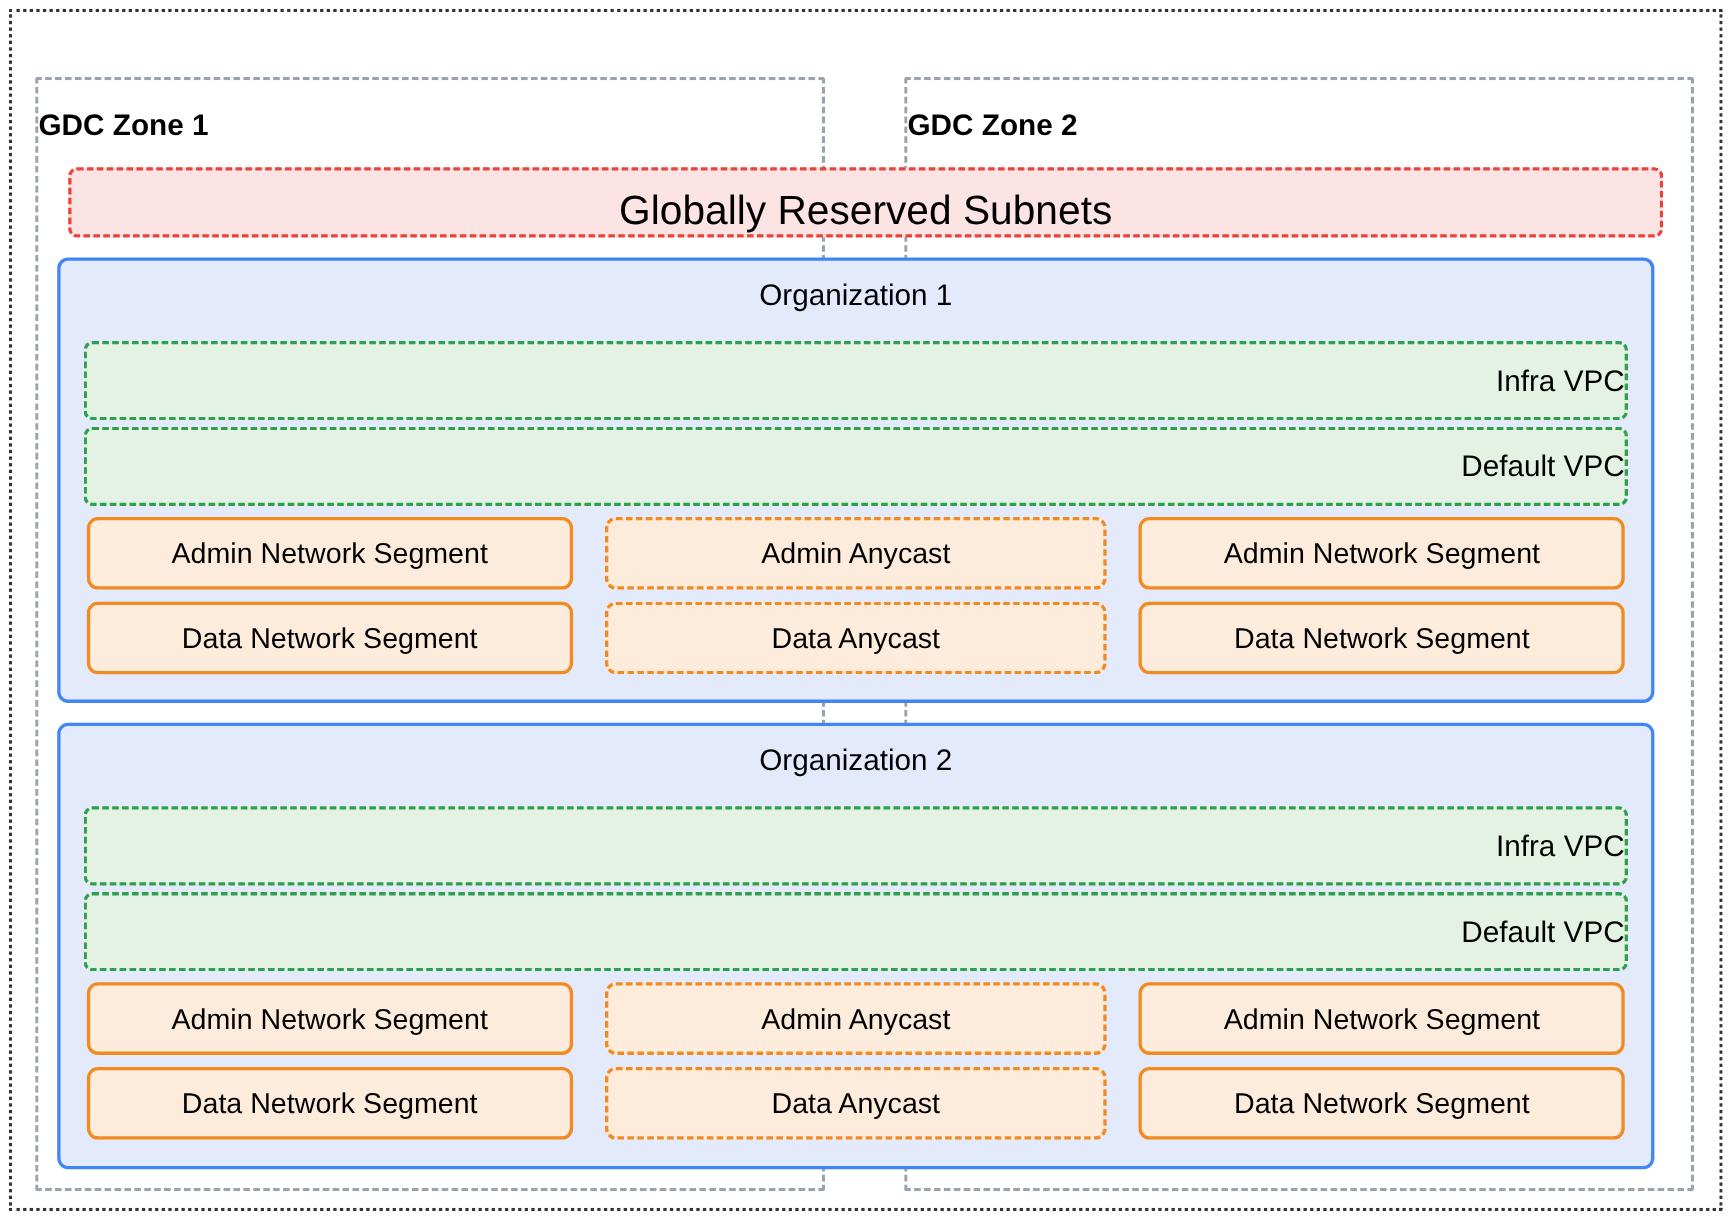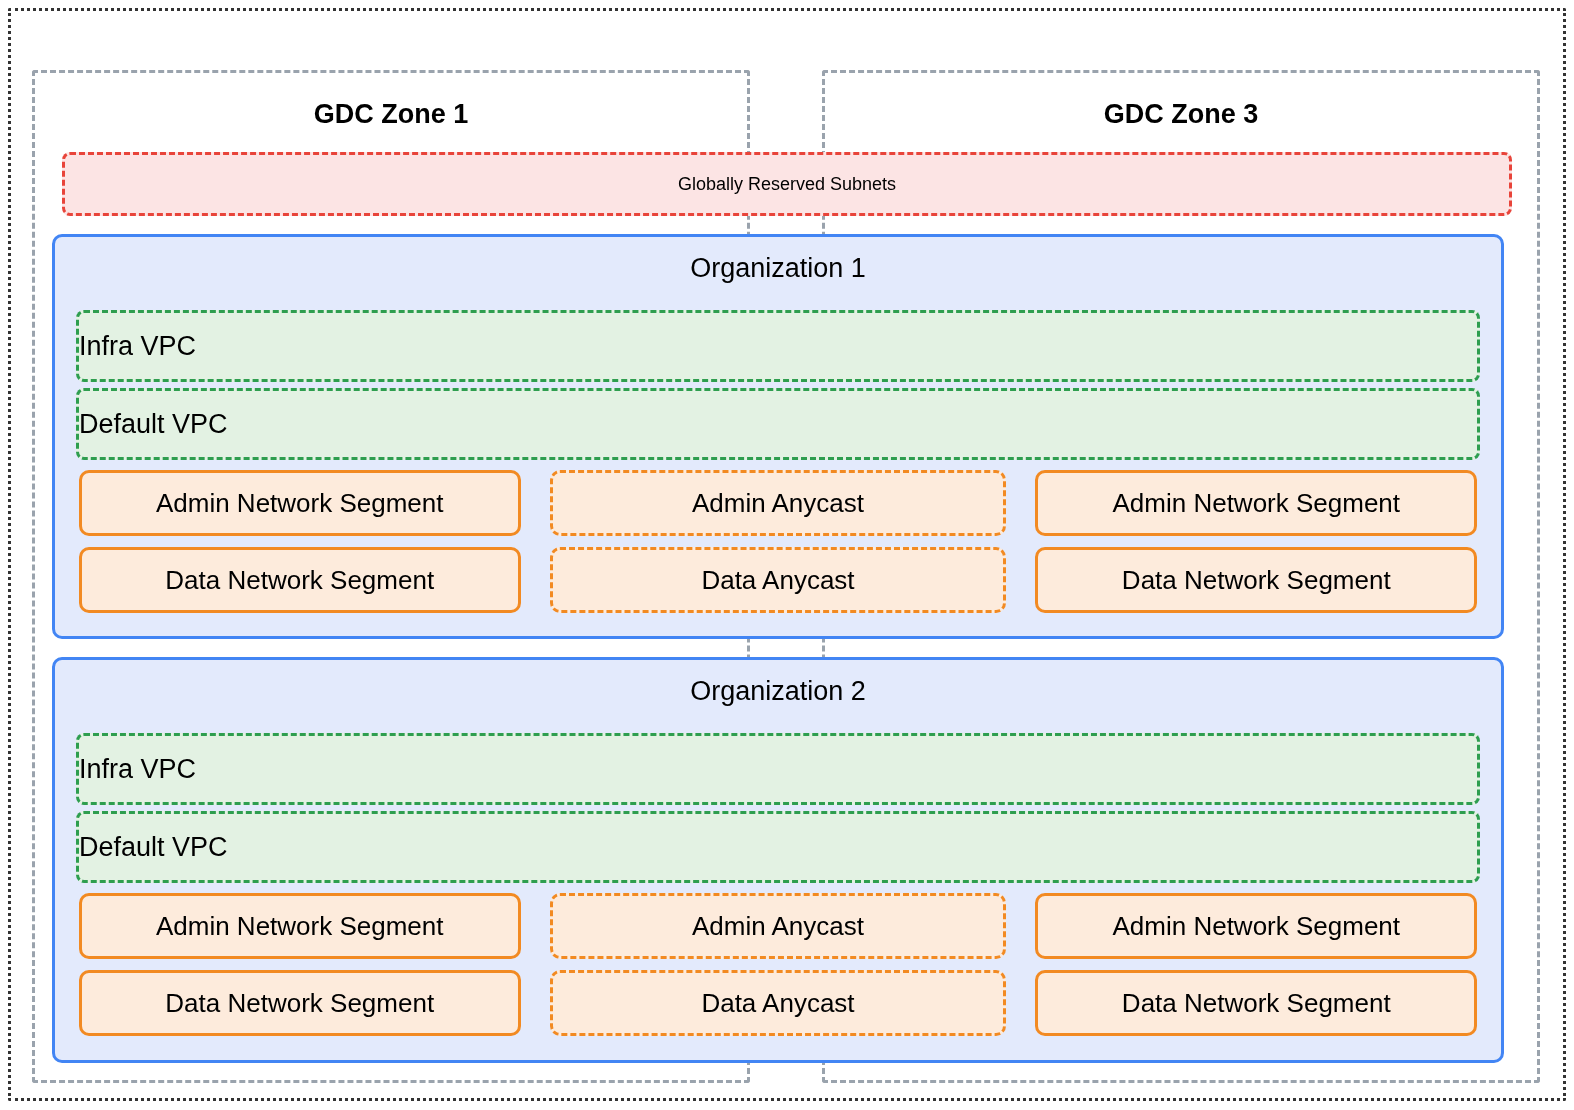--- a/index.html
+++ b/index.html
@@ -50,21 +50,21 @@
     box-sizing: border-box;
     border-radius: 3px;
     background: transparent;
   }
   #zone1 { left: 32px;  width: 718px; }
   #zone2 { left: 822px; width: 718px; }
   .zone-title {
     position: absolute;
     top: 26px;
     width: 100%;
-    text-align: center;
+    text-align: left;
     font-size: 27px;
     font-weight: bold;
   }
 
   
   .content {
     position: absolute;
     left: 0;
     top: 0;
     width: 1574px;
@@ -78,23 +78,23 @@
     position: absolute;
     left: 62px;
     top: 152px;
     width: 1450px;
     height: 64px;
     background: #fce4e4;
     border: 3px dashed #e8443a;
     border-radius: 8px;
     box-sizing: border-box;
     display: flex;
-    align-items: center;
+    align-items: flex-end;
     justify-content: center;
-    font-size: 18px;
+    font-size: 37px;
   }
 
   
   .org {
     position: absolute;
     left: 52px;
     width: 1452px;
     background: #e3eafc;
     border: 3px solid #4285f4;
     border-radius: 10px;
@@ -116,21 +116,21 @@
     position: absolute;
     left: 21px;
     width: 1404px;
     height: 72px;
     background: #e3f2e3;
     border: 3px dashed #2e9e4f;
     border-radius: 8px;
     box-sizing: border-box;
     display: flex;
     align-items: center;
-    justify-content: flex-start;
+    justify-content: flex-end;
     font-size: 27px;
   }
   .vpc-infra   { top: 73px;  }
   .vpc-default { top: 151px; }
 
   
   .seg-row {
     position: absolute;
     left: 18px;
     width: 1410px;
@@ -171,21 +171,21 @@
 
 <div id="canvas">
 
 
   <div class="universe-frame"></div>
 
   <div class="zone-frame" id="zone1">
     <div class="zone-title">GDC Zone 1</div>
   </div>
   <div class="zone-frame" id="zone2">
-    <div class="zone-title">GDC Zone 3</div>
+    <div class="zone-title">GDC Zone 2</div>
   </div>
 
   <div class="content">
 
     <div class="reserved-subnets">
       <span>Globally Reserved Subnets</span>
     </div>
 
     <div class="org" id="org1">
       <div class="org-title">Organization 1</div>

